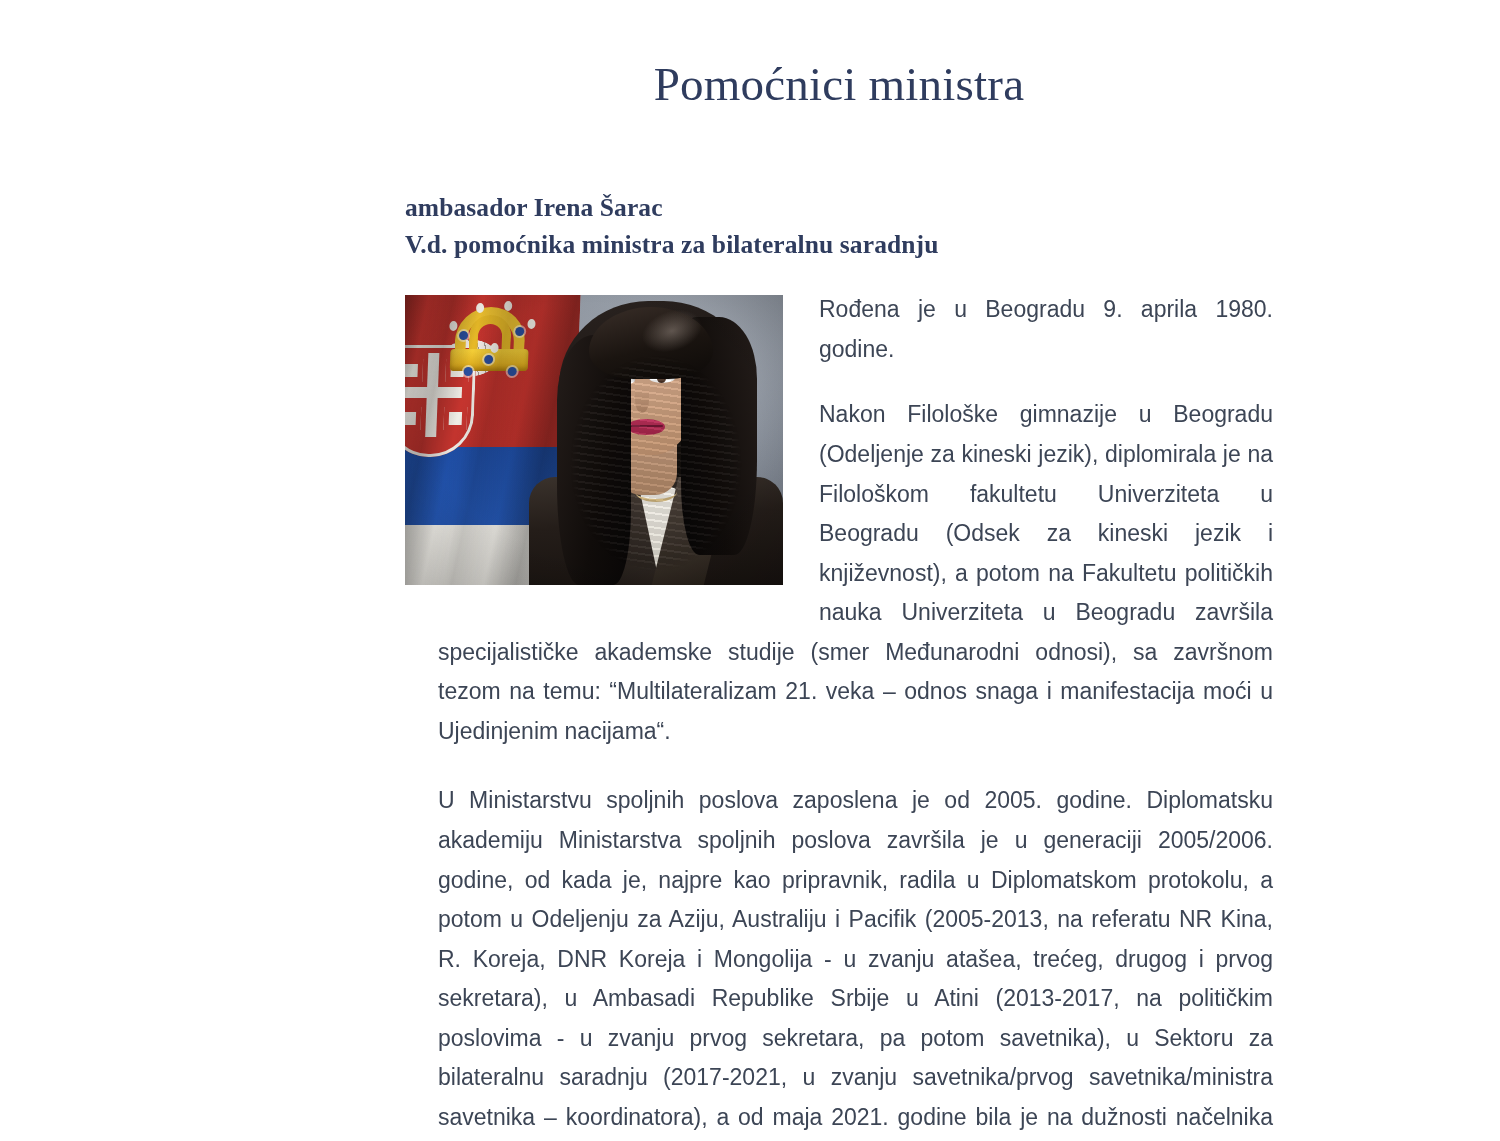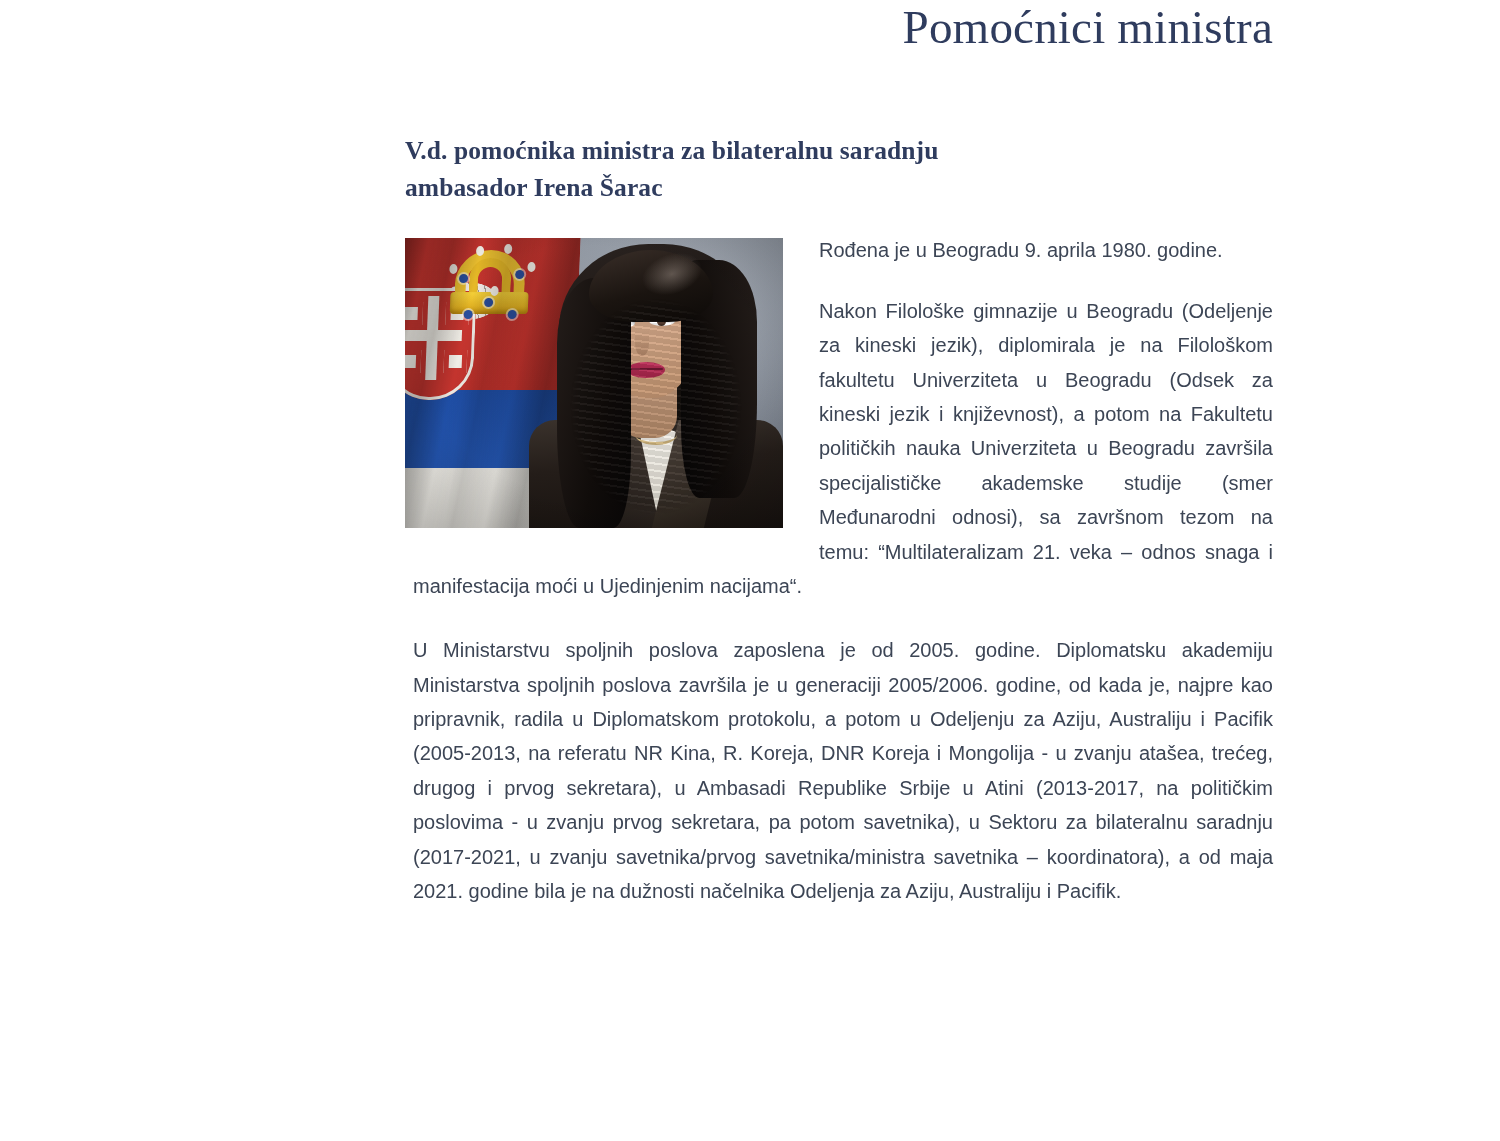--- a/index.html
+++ b/index.html
@@ -26,21 +26,22 @@
   .content {
     position: absolute;
     left: 405px;
     top: 0;
     width: 868px;
   }
 
   
   .page-title {
     margin: 0;
-    text-align: right;
+    padding-top: 57px;
+    text-align: center;
     font-family: "Liberation Serif", "DejaVu Serif", serif;
     font-weight: 400;
     font-size: 47px;
     line-height: 1.18;
     letter-spacing: 0.2px;
     color: #2f3c5e;
   }
 
   
   .section-heading {
@@ -66,27 +67,28 @@
     float: left;
     width: 378px;
     height: 290px;
     margin: 5px 36px 14px 0;
     position: relative;
     overflow: hidden;
     background: #8d939d;
   }
 
   .bio p {
-    margin: 0 0 26px 8px;
+    margin: 0 0 26px 0;
     font-family: "Liberation Sans", sans-serif;
-    font-size: 20px;
+    font-size: 23px;
     line-height: 1.72;
     color: #3c4555;
     text-align: justify;
     text-justify: inter-word;
+    padding-left: 33px;
   }
   .bio p:last-child { margin-bottom: 0; }
 
   .bio p.tight { margin-bottom: 30px; }
 
   
   .ph-bg {
     position: absolute;
     inset: 0;
     background:
@@ -501,22 +503,22 @@
 </style>
 </head>
 <body>
 
 <div class="page">
   <div class="content">
 
     <h1 class="page-title">Pomoćnici ministra</h1>
 
     <h2 class="section-heading">
+      <span class="hl">ambasador Irena Šarac</span>
       <span class="hl">V.d. pomoćnika ministra za bilateralnu saradnju</span>
-      <span class="hl">ambasador Irena Šarac</span>
     </h2>
 
     <div class="bio">
 
       <figure class="portrait">
         <div class="ph-bg"></div>
 
         <div class="flag">
           <div class="flag-stripes"></div>
           <div class="coa">

